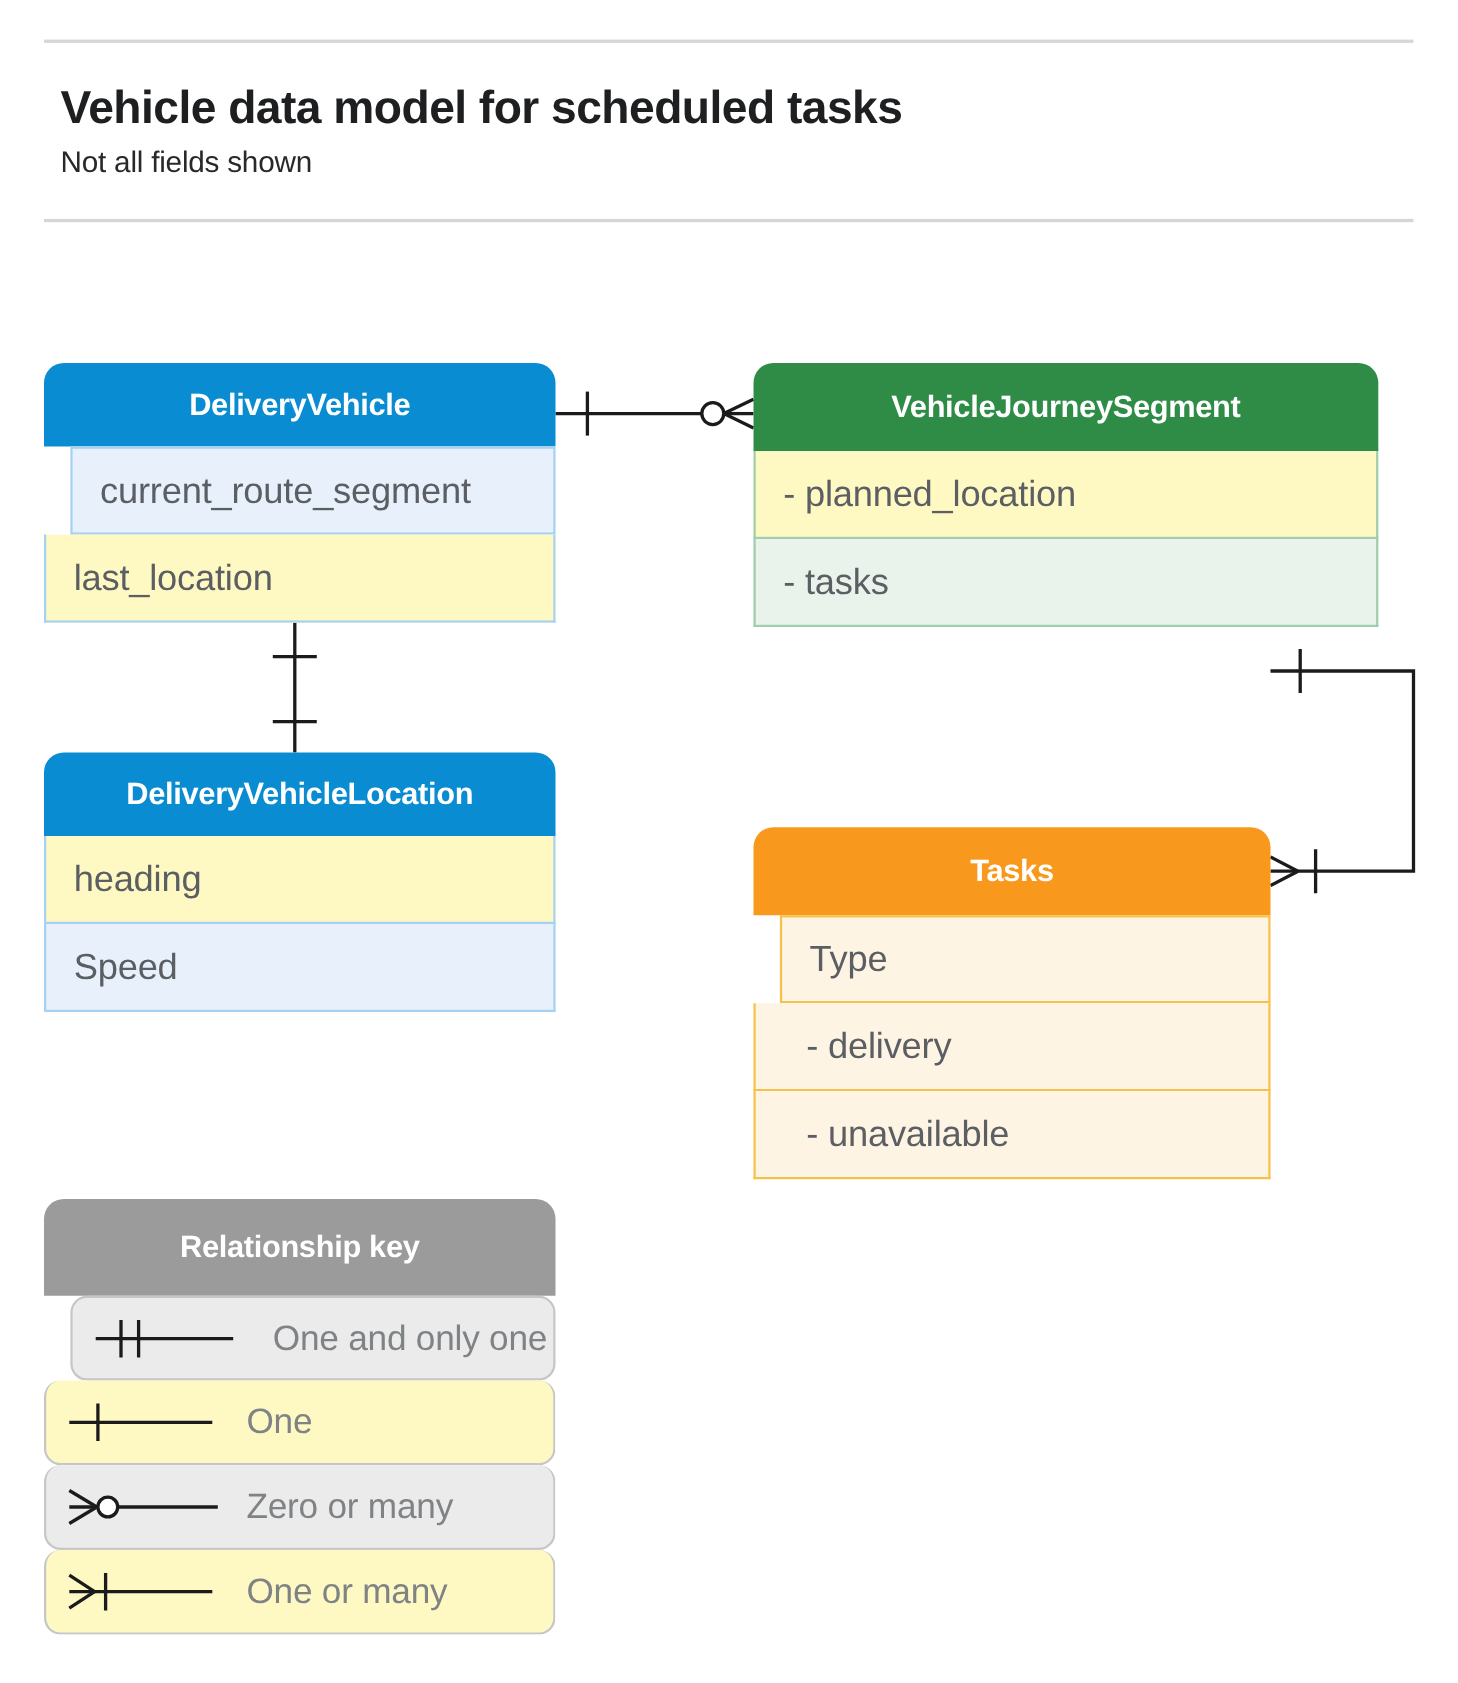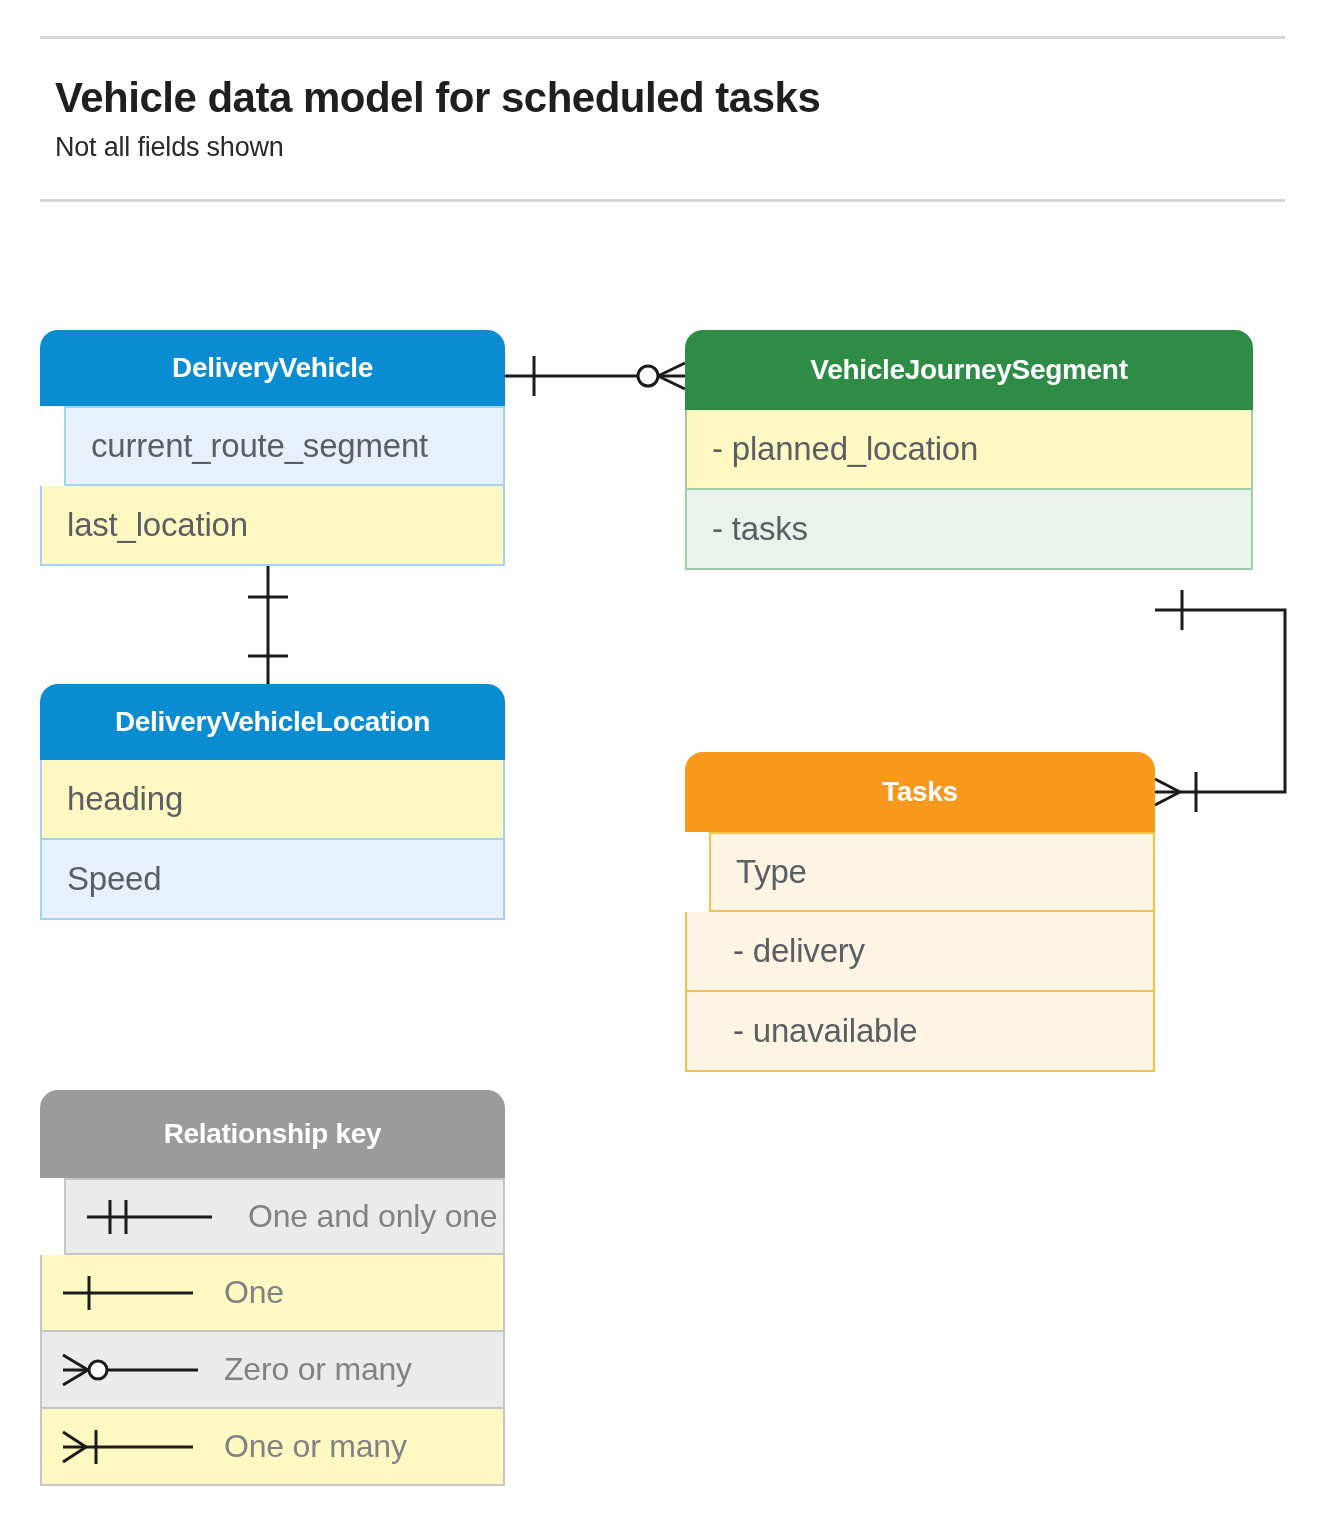--- a/index.html
+++ b/index.html
@@ -38,21 +38,21 @@
     box-sizing:border-box;background:#fef9c3;
     border:2px solid var(--border);border-top:none;
     display:flex;align-items:center;
     padding-left:25px;font-size:33px;color:#5b5e63;letter-spacing:-0.2px;
   }
   .row.first{border-top:2px solid var(--border);margin-left:24px;}
   .row.shade{background:var(--shade);}
   .row.sub2{padding-left:46px;}
   .h76{height:76px;} .h80{height:80px;} .h88{height:88px;} .h77{height:77px;}
 
-  .legend-row{gap:16px;padding-left:16px;}
+  .legend-row{gap:16px;padding-left:16px;border-radius:15px;}
   .leglabel{font-size:32px;color:#808386;letter-spacing:-0.2px;}
   .sym{flex:0 0 150px;}
   .sym line{stroke:#1b1b1b;stroke-width:3;}
   .sym circle{stroke:#1b1b1b;stroke-width:3;fill:#ffffff;}
 </style>
 </head>
 <body>
 
 <div class="canvas">
 

